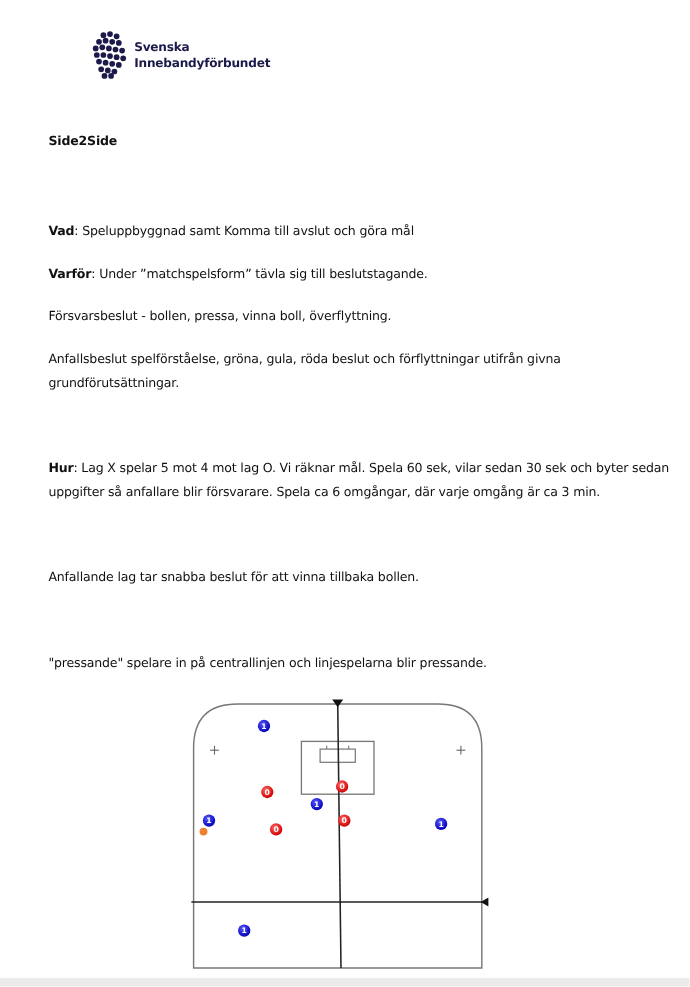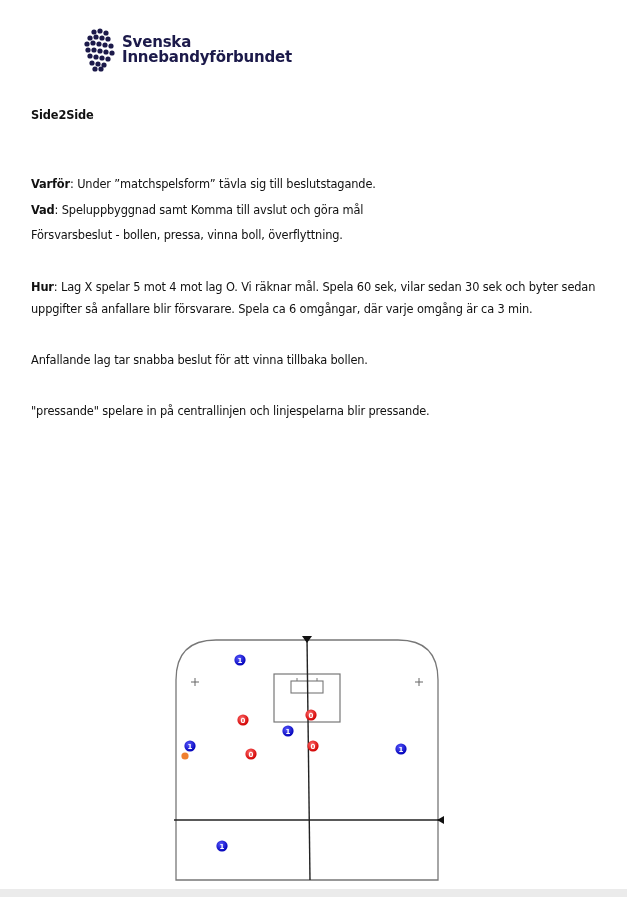--- a/index.html
+++ b/index.html
@@ -3,23 +3,23 @@
 <meta charset="utf-8">
 <style>
   html, body { margin: 0; padding: 0; }
   body {
     width: 627px; height: 897px; overflow: hidden; background: #ffffff;
     font-family: "DejaVu Sans", sans-serif; color: #111;
     position: relative;
   }
   .logo { position: absolute; left: 82px; top: 28px; display: flex; align-items: center; }
   .logo-mark { width: 34px; height: 44px; position: relative; }
-  .logo-text { margin-left: 6px; font-family: "DejaVu Sans", sans-serif; font-size: 15px; line-height: 15px; color: #1c1a4a; font-weight: bold; letter-spacing: -0.2px; }
+  .logo-text { margin-left: 6px; font-family: "DejaVu Sans", sans-serif; font-size: 11px; line-height: 15px; color: #1c1a4a; font-weight: bold; letter-spacing: -0.2px; }
   .content { position: absolute; left: 27px; top: 101px; width: 600px; font-size: 11.4px; line-height: 21.7px; letter-spacing: -0.15px; }
-  .content p { margin: 4px; }
+  .content p { margin: 17px; }
   .title { font-weight: bold; margin-bottom: 21.7px !important; }
   .gap { height: 21.7px; }
   b { font-weight: bold; }
   .diagram { position: absolute; left: 170px; top: 630px; width: 280px; height: 260px; }
   .bottom-bar { position: absolute; left: 0; top: 889px; width: 627px; height: 8px; background: #ebebeb; }
 </style>
 </head>
 <body>
 
 <div class="logo">
@@ -55,23 +55,24 @@
   </svg>
   <div class="logo-text">
     <div>Svenska</div>
     <div>Innebandyförbundet</div>
   </div>
 </div>
 
 <div class="content">
   <p class="title">Side2Side</p>
   <div class="gap"></div>
+  <p><b>Vad</b><span>: Speluppbyggnad samt Komma till avslut och göra mål</span></p>
   <p><b>Varför</b><span>: Under ”matchspelsform” tävla sig till beslutstagande.</span></p>
-  <p><b>Vad</b><span>: Speluppbyggnad samt Komma till avslut och göra mål</span></p>
   <p>Försvarsbeslut - bollen, pressa, vinna boll, överflyttning.</p>
+  <p style="width:520px">Anfallsbeslut spelförståelse, gröna, gula, röda beslut och förflyttningar utifrån givna grundförutsättningar.</p>
   <div class="gap"></div>
   <p style="width:598px"><b>Hur</b><span>: Lag X spelar 5 mot 4 mot lag O. Vi räknar mål. Spela 60 sek, vilar sedan 30 sek och byter sedan uppgifter så anfallare blir försvarare. Spela ca 6 omgångar, där varje omgång är ca 3 min.</span></p>
   <div class="gap"></div>
   <p>Anfallande lag tar snabba beslut för att vinna tillbaka bollen.</p>
   <div class="gap"></div>
   <p>"pressande" spelare in på centrallinjen och linjespelarna blir pressande.</p>
 </div>
 
 <svg class="diagram" viewBox="170 630 280 260" width="280" height="260">
   <defs>

